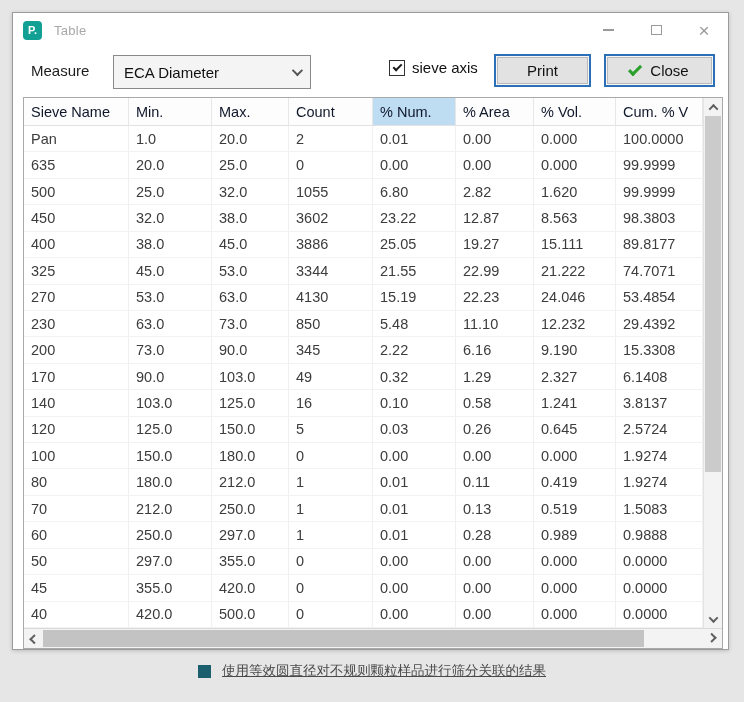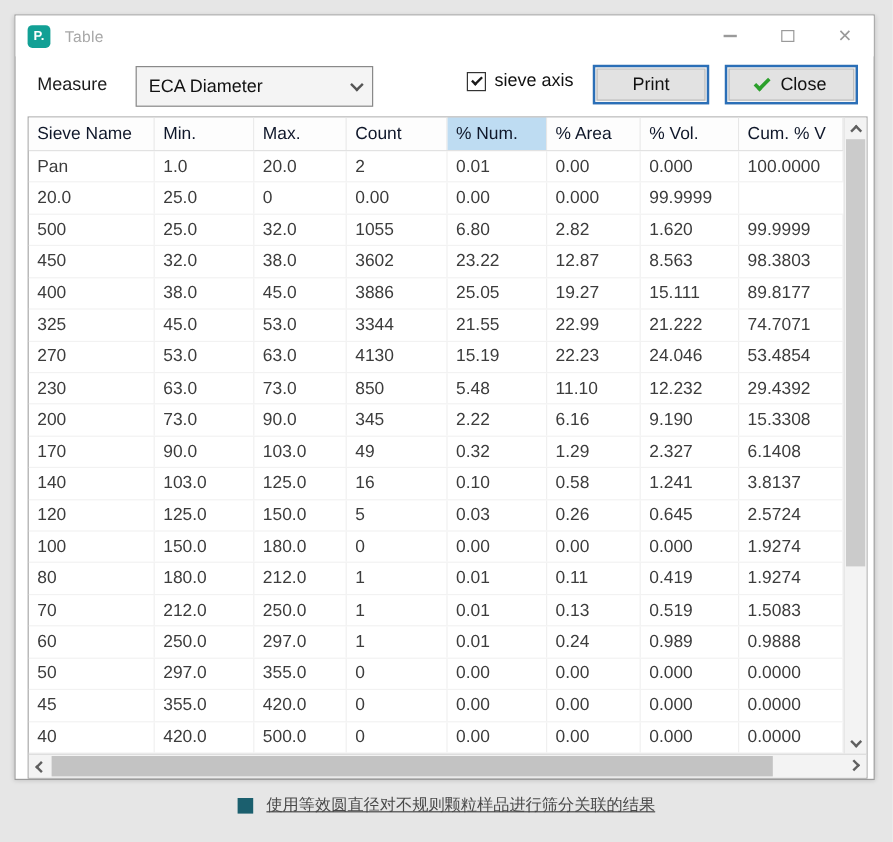--- a/index.html
+++ b/index.html
@@ -203,20 +203,21 @@
                 <div class="tcell">Pan</div>
                 <div class="tcell">1.0</div>
                 <div class="tcell">20.0</div>
                 <div class="tcell">2</div>
                 <div class="tcell">0.01</div>
                 <div class="tcell">0.00</div>
                 <div class="tcell">0.000</div>
                 <div class="tcell">100.0000</div>
               </div>
               <div class="trow">
+                <div class="tcell">635</div>
                 <div class="tcell">20.0</div>
                 <div class="tcell">25.0</div>
                 <div class="tcell">0</div>
                 <div class="tcell">0.00</div>
                 <div class="tcell">0.00</div>
                 <div class="tcell">0.000</div>
                 <div class="tcell">99.9999</div>
               </div>
               <div class="trow">
                 <div class="tcell">500</div>
@@ -347,21 +348,21 @@
                 <div class="tcell">0.13</div>
                 <div class="tcell">0.519</div>
                 <div class="tcell">1.5083</div>
               </div>
               <div class="trow">
                 <div class="tcell">60</div>
                 <div class="tcell">250.0</div>
                 <div class="tcell">297.0</div>
                 <div class="tcell">1</div>
                 <div class="tcell">0.01</div>
-                <div class="tcell">0.24</div>
+                <div class="tcell">0.28</div>
                 <div class="tcell">0.989</div>
                 <div class="tcell">0.9888</div>
               </div>
               <div class="trow">
                 <div class="tcell">50</div>
                 <div class="tcell">297.0</div>
                 <div class="tcell">355.0</div>
                 <div class="tcell">0</div>
                 <div class="tcell">0.00</div>
                 <div class="tcell">0.00</div>

